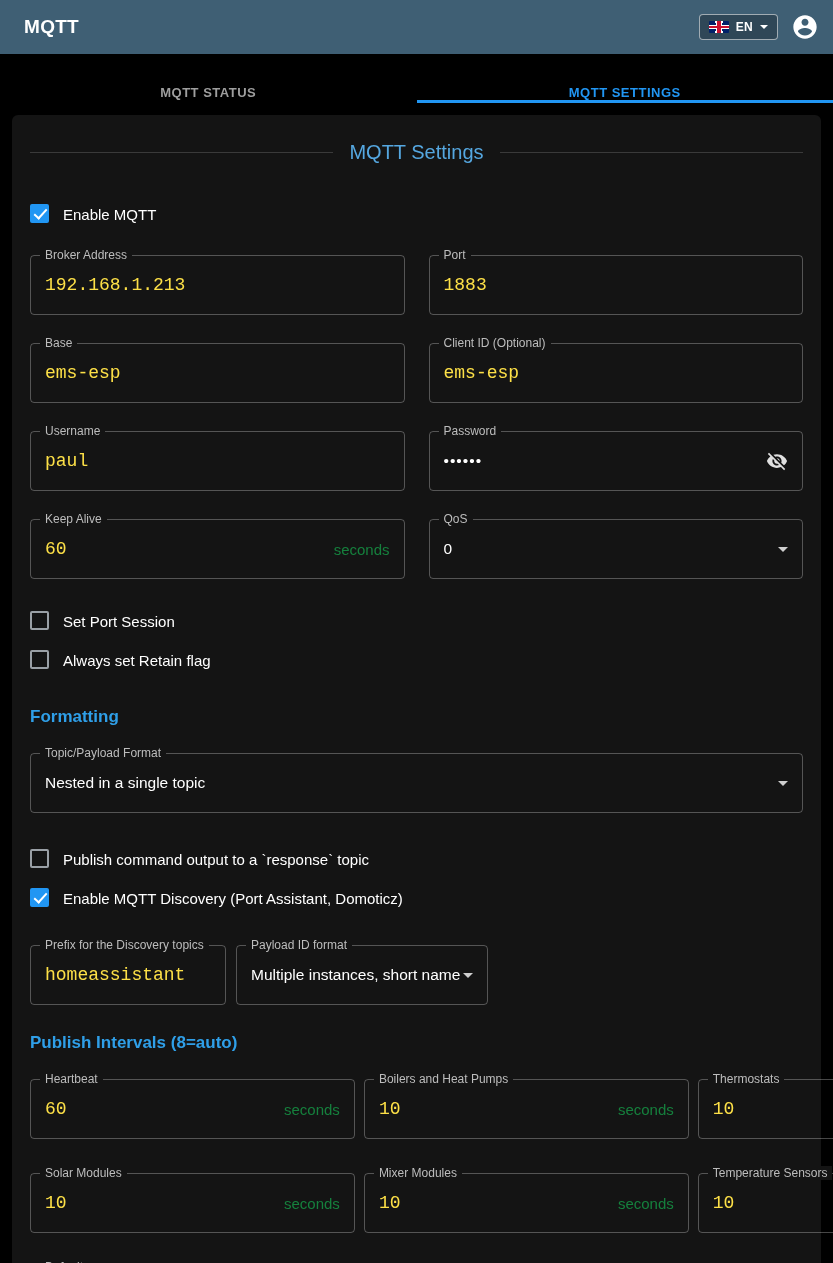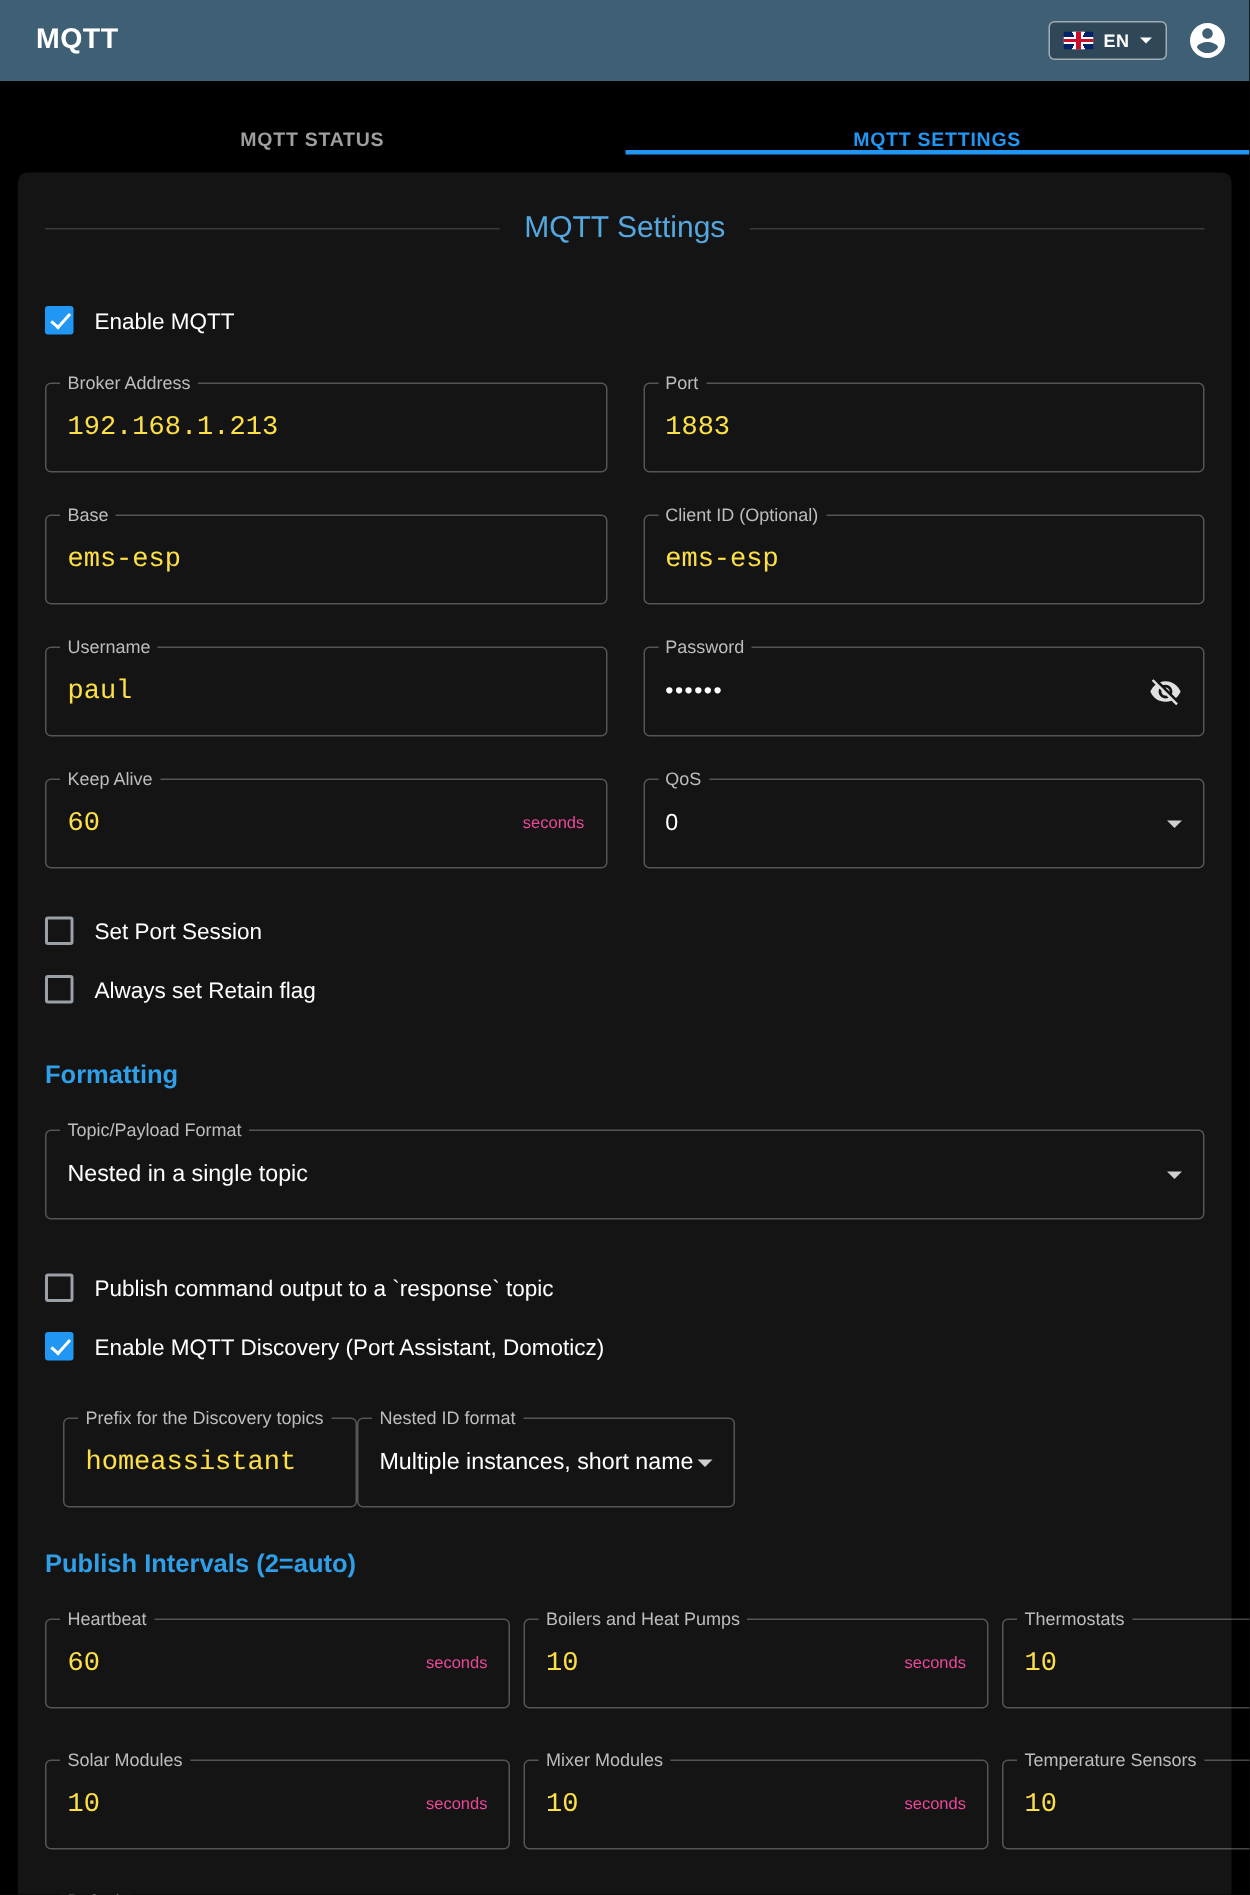--- a/index.html
+++ b/index.html
@@ -45,31 +45,31 @@
   .check-label { font-size:15px; color:#fff; }
   .checkbox { width:19px; height:19px; border:2px solid #9aa0a6; border-radius:2px; position:relative; flex:0 0 auto; cursor:pointer; }
   .checkbox.checked { background:#2196f3; border-color:#2196f3; }
   .checkbox.checked::after { content:""; position:absolute; left:5px; top:0px; width:5px; height:11px; border:solid #fff; border-width:0 2px 2px 0; transform:rotate(42deg); }
 
   
   .field { position:relative; border:1px solid rgba(255,255,255,.28); border-radius:4px; height:60px; display:flex; align-items:center; padding:0 14px; background:transparent; }
   .field-label { position:absolute; top:-8px; left:9px; background:#141414; padding:0 5px; font-size:12px; line-height:14px; color:#bdbdbd; white-space:nowrap; }
   .field-input { flex:1; min-width:0; background:transparent; border:0; outline:0; color:#fde047; font-size:18px; font-family:Liberation Mono, monospace; padding:0; }
   .field-value { flex:1; font-size:15.5px; color:#fff; white-space:nowrap; overflow:hidden; }
-  .adorn { color:#ec4899; font-size:11px; margin-left:8px; white-space:nowrap; }
+  .adorn { color:#15803d; font-size:15px; margin-left:8px; white-space:nowrap; }
   .pw { letter-spacing:1px; }
   .eye { margin-left:8px; display:flex; cursor:pointer; }
   .eye svg { fill:#e0e0e0; }
 
   .grid2 { display:grid; grid-template-columns:1fr 1fr; gap:28px 24px; margin:22px 0 22px; }
 
   .subheading { color:#2f9fe8; font-size:17px; font-weight:600; margin:28px 0 26px; }
   .full-field { margin:0 0 26px; }
 
-  .discovery-row { display:grid; grid-template-columns:196px 252px; margin:28px 12px 4px; }
+  .discovery-row { display:grid; grid-template-columns:196px 252px; gap:10px; margin:28px 0 4px; }
 
   .intervals-grid { display:grid; grid-template-columns:repeat(3,1fr); gap:34px 9px; margin:24px 0 0; }
 </style>
 </head>
 <body>
 
 <header class="appbar">
   <div class="appbar-title">MQTT</div>
   <div class="appbar-right">
     <button class="lang-btn">
@@ -173,27 +173,27 @@
     <span class="checkbox checked"></span>
     <span class="check-label">Enable MQTT Discovery (Port Assistant, Domoticz)</span>
   </div>
 
   <div class="discovery-row">
     <div class="field">
       <span class="field-label">Prefix for the Discovery topics</span>
       <input class="field-input" value="homeassistant" style="">
     </div>
     <div class="field">
-      <span class="field-label">Nested ID format</span>
+      <span class="field-label">Payload ID format</span>
       <span class="field-value">Multiple instances, short name</span>
       <span class="caret"></span>
     </div>
   </div>
 
-  <h2 class="subheading">Publish Intervals (2=auto)</h2>
+  <h2 class="subheading">Publish Intervals (8=auto)</h2>
 
   <div class="intervals-grid">
     <div class="field">
       <span class="field-label">Heartbeat</span>
       <input class="field-input" value="60" style="">
       <span class="adorn">seconds</span>
     </div>
     <div class="field">
       <span class="field-label">Boilers and Heat Pumps</span>
       <input class="field-input" value="10" style="">

